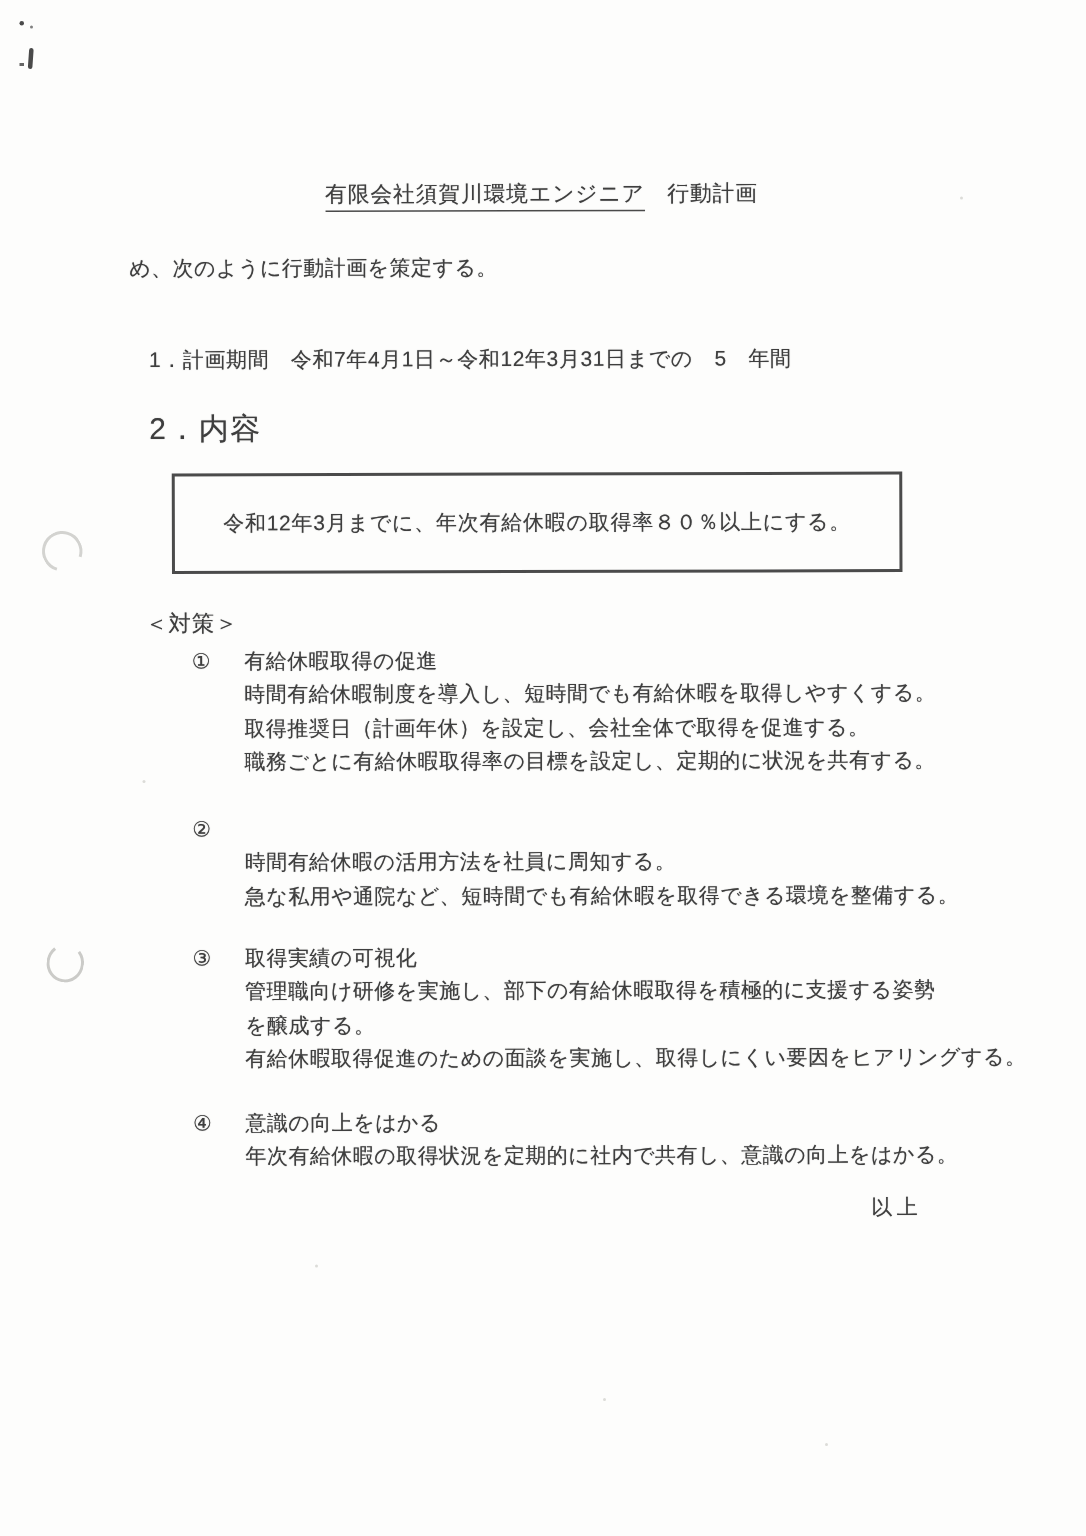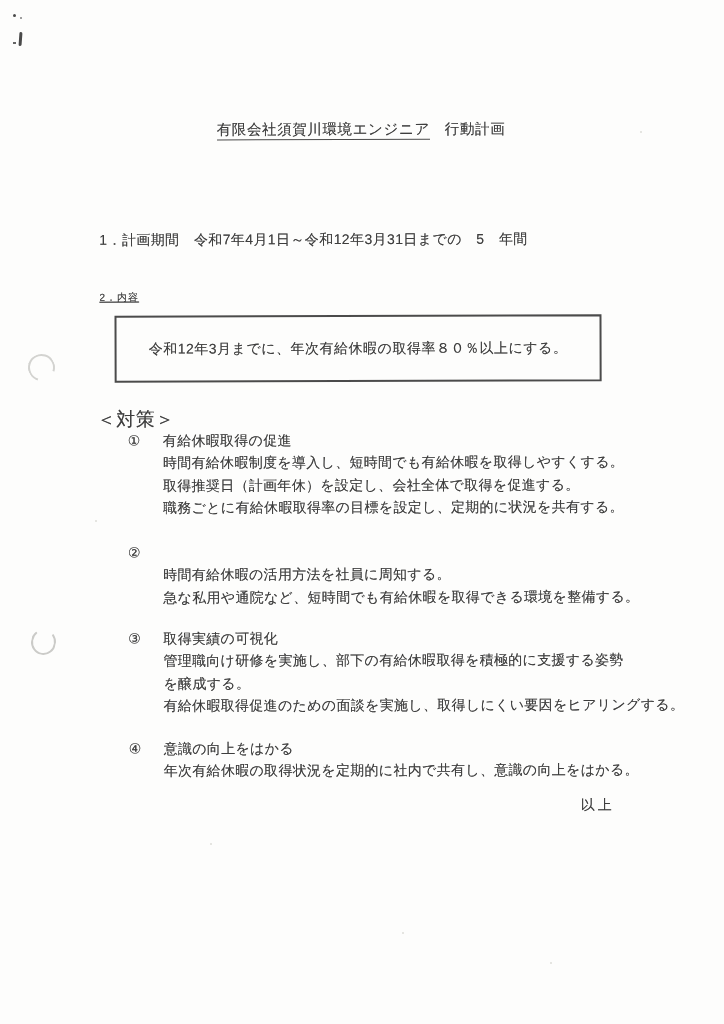--- a/index.html
+++ b/index.html
@@ -44,41 +44,40 @@
   .intro .line { white-space: nowrap; }
   .period {
     position: absolute;
     top: 231px; left: 100px;
     font-size: 14px;
     letter-spacing: 0.4px;
     white-space: nowrap;
   }
   .content-label {
     position: absolute;
-    top: 290px; left: 100px;
-    font-size: 10px;
+    top: 272px; left: 100px;
+    font-size: 20px;
     letter-spacing: 1px;
-    text-decoration: underline;
   }
   .goal-box {
     position: absolute;
     top: 315px; left: 115px;
     width: 483px; height: 63px;
     border: 2px solid #4b4b4b;
     display: flex;
     align-items: center;
     justify-content: center;
     font-size: 14px;
     letter-spacing: 0.5px;
     white-space: nowrap;
   }
   .measures-heading {
     position: absolute;
     top: 406px; left: 97px;
-    font-size: 19px;
+    font-size: 15px;
     letter-spacing: 0.5px;
   }
   .measure {
     position: absolute;
     left: 128px;
     width: 580px;
     font-size: 14px;
     line-height: 22.4px;
     letter-spacing: 0.3px;
   }
@@ -142,20 +141,21 @@
   <span class="speck" style="left:210px; top:843px;"></span>
   <span class="speck" style="left:550px; top:962px;"></span>
 
   <div class="doc">
 
     <div class="title">
       <span class="underline">有限会社須賀川環境エンジニア</span><span class="suffix">行動計画</span>
     </div>
 
     <div class="intro">
+      <div class="line">め、次のように行動計画を策定する。</div>
     </div>
 
     <div class="period">1．計画期間　令和7年4月1日～令和12年3月31日までの　5　年間</div>
 
     <div class="content-label">2．内容</div>
 
     <div class="goal-box">
       <span>令和12年3月までに、年次有給休暇の取得率８０％以上にする。</span>
     </div>
 

